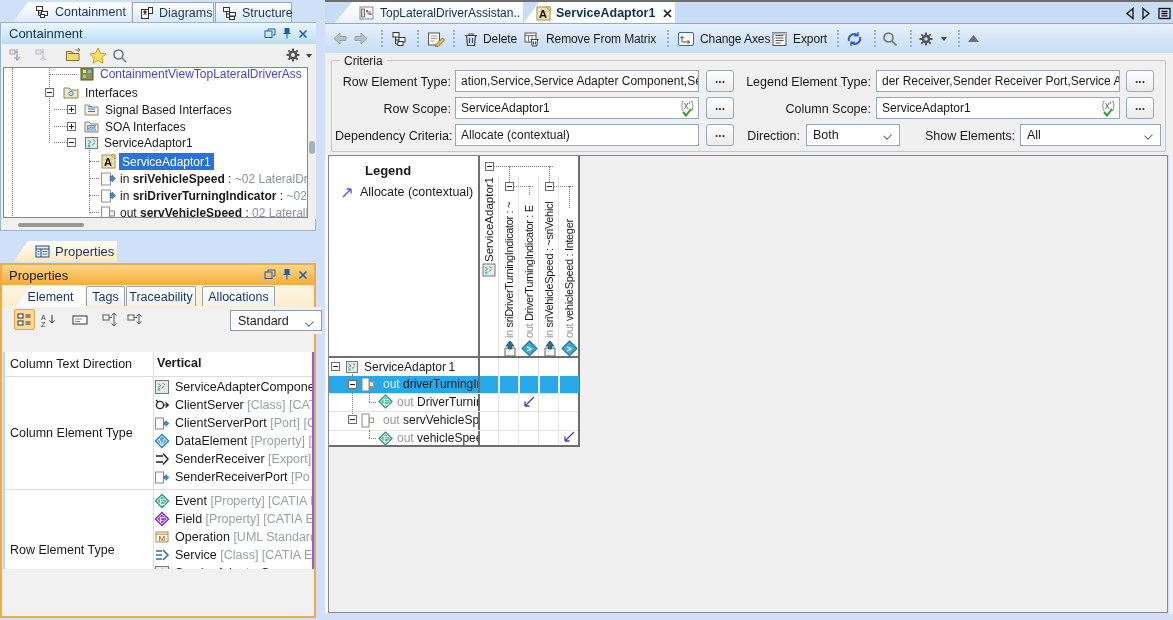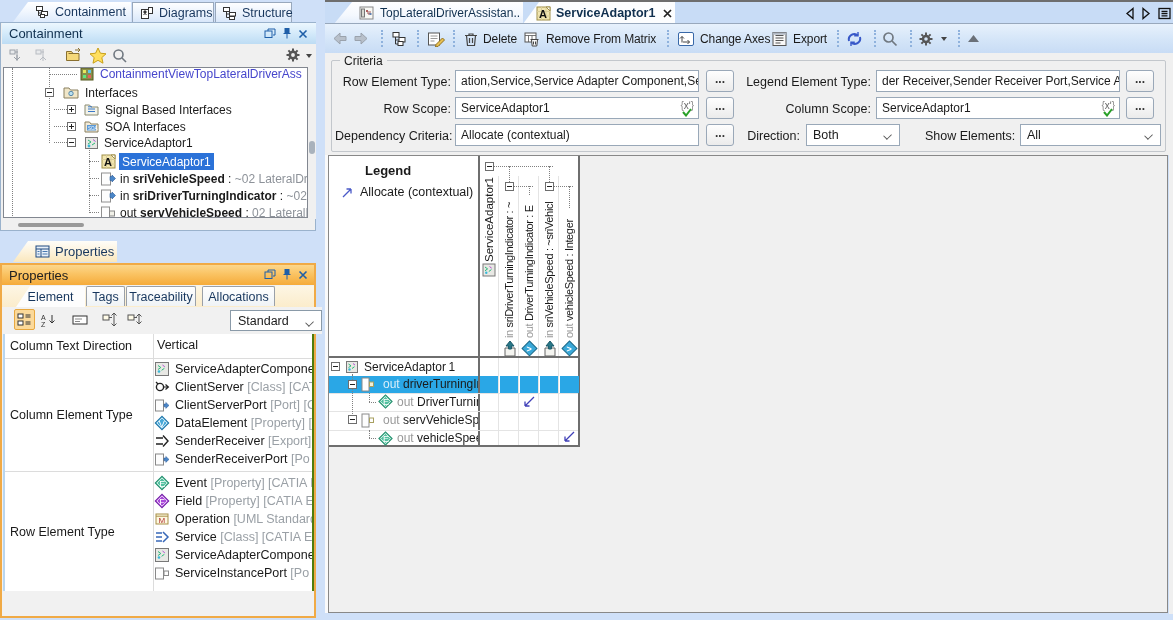--- a/index.html
+++ b/index.html
@@ -44,21 +44,21 @@
 #propPanel { left:0; top:263px; width:316px; height:355px; background:#f1f1f1; border:2px solid #f0aa46; }
 #propTitle { left:0; top:0; width:312px; height:20px; background:linear-gradient(#fcd78c,#fac363 45%,#f5ab3a); display:flex; align-items:center; padding-left:7px; font-size:13px; color:#202020; }
 .ptab { top:21px; height:20px; font-size:12.5px; background:linear-gradient(#fefefe,#eff3f6); border:1px solid #9aa0a8; border-bottom:none; border-radius:2px 2px 0 0; display:flex; align-items:center; justify-content:center; color:#17365d; }
 #ptabsBg { left:0; top:21px; width:312px; height:21px; background:linear-gradient(#fdf6e4,#fbeccb); }
 #ptab1 { left:14px; width:69px; background:#fdfdfd; clip-path:polygon(14px 0,100% 0,100% 100%,0 100%); border:none; height:21px; }
 #ptab2 { left:84px; width:39px; }
 #ptab3 { left:124px; width:70px; }
 #ptab4 { left:200px; width:73px; }
 #propTools { left:0; top:42px; width:312px; height:27px; background:#f1f1f1;margin-left:8px; }
 #stdCombo { left:220px; top:3px; width:92px; height:21px; background:#fff; border:1px solid #8a9aa8; display:flex; align-items:center; padding-left:7px; font-size:12.5px; }
-#propTable { left:1px; top:69px; width:311px; height:257px; background:#fff; border-left:2px solid #b8d6f0; border-right:2px solid #4d7c0f; overflow:hidden; }
+#propTable { left:1px; top:87px; width:311px; height:217px; background:#fff; border-left:2px solid #b8d6f0; border-right:2px solid #8b5cf6; overflow:hidden; }
 .pLabel { position:absolute; left:5px; white-space:nowrap; font-size:12.5px; }
 .pitem { position:absolute; display:flex; align-items:center; white-space:nowrap; font-size:12.5px; }
 .pitem .gr { color:#9aa0a6; }
 .pitem svg { margin-right:5px; }
 #propSearch { left:3px; top:329px; width:308px; height:21px; background:#fff; border:1px solid #999; display:flex; align-items:center; color:#8a8f96; font-size:12.5px; }
 
 
 #rightside { left:325px; top:0; width:848px; height:620px; background:#cfe0f8; }
 #rtopline { left:0; top:0; width:848px; height:2px; background:#6e6e6e; }
 #rtabbg { left:0; top:2px; width:848px; height:22px; background:#c8dcf6; }
@@ -354,21 +354,21 @@
       </svg>
     <div class="abs" id="stdCombo">Standard<span class="chev" style="top:8px;"></span></div>
   </div>
   <div class="abs" id="propTable">
     <div style="position:absolute;left:148px;top:0;width:1px;height:257px;background:#dcdcdc;"></div>
     <div style="position:absolute;left:0;top:24px;width:311px;height:1px;background:#dcdcdc;"></div>
     <div style="position:absolute;left:0;top:137px;width:311px;height:1px;background:#dcdcdc;"></div>
     <div class="pLabel" style="top:5px;">Column Text Direction</div>
     <div class="pLabel" style="top:74px;">Column Element Type</div>
     <div class="pLabel" style="top:191px;">Row Element Type</div>
-    <div class="pitem" style="left:152px;top:4px;">Vertical</div>
+    <div class="pitem" style="left:152px;top:4px;font-weight:bold;">Vertical</div>
     <div class="pitem" style="left:149px;top:27px;">
         <svg width="16" height="16" viewBox="0 0 16 16">
           <rect x="1.5" y="1.5" width="13" height="13" fill="#e8e8e4" stroke="#787878"></rect>
           <path d="M4 4.5 l2.8 2 -2.8 2 M7.6 9.3 l2.8-2" stroke="#28b878" fill="none"></path>
           <path d="M8.5 4 l2.3 1.8" stroke="#b050d0" fill="none"></path>
           <circle cx="5" cy="10.5" r="1.3" fill="#38b8d8"></circle>
         </svg>
         <span>ServiceAdapterComponent</span>
       </div>
     <div class="pitem" style="left:149px;top:45px;">

